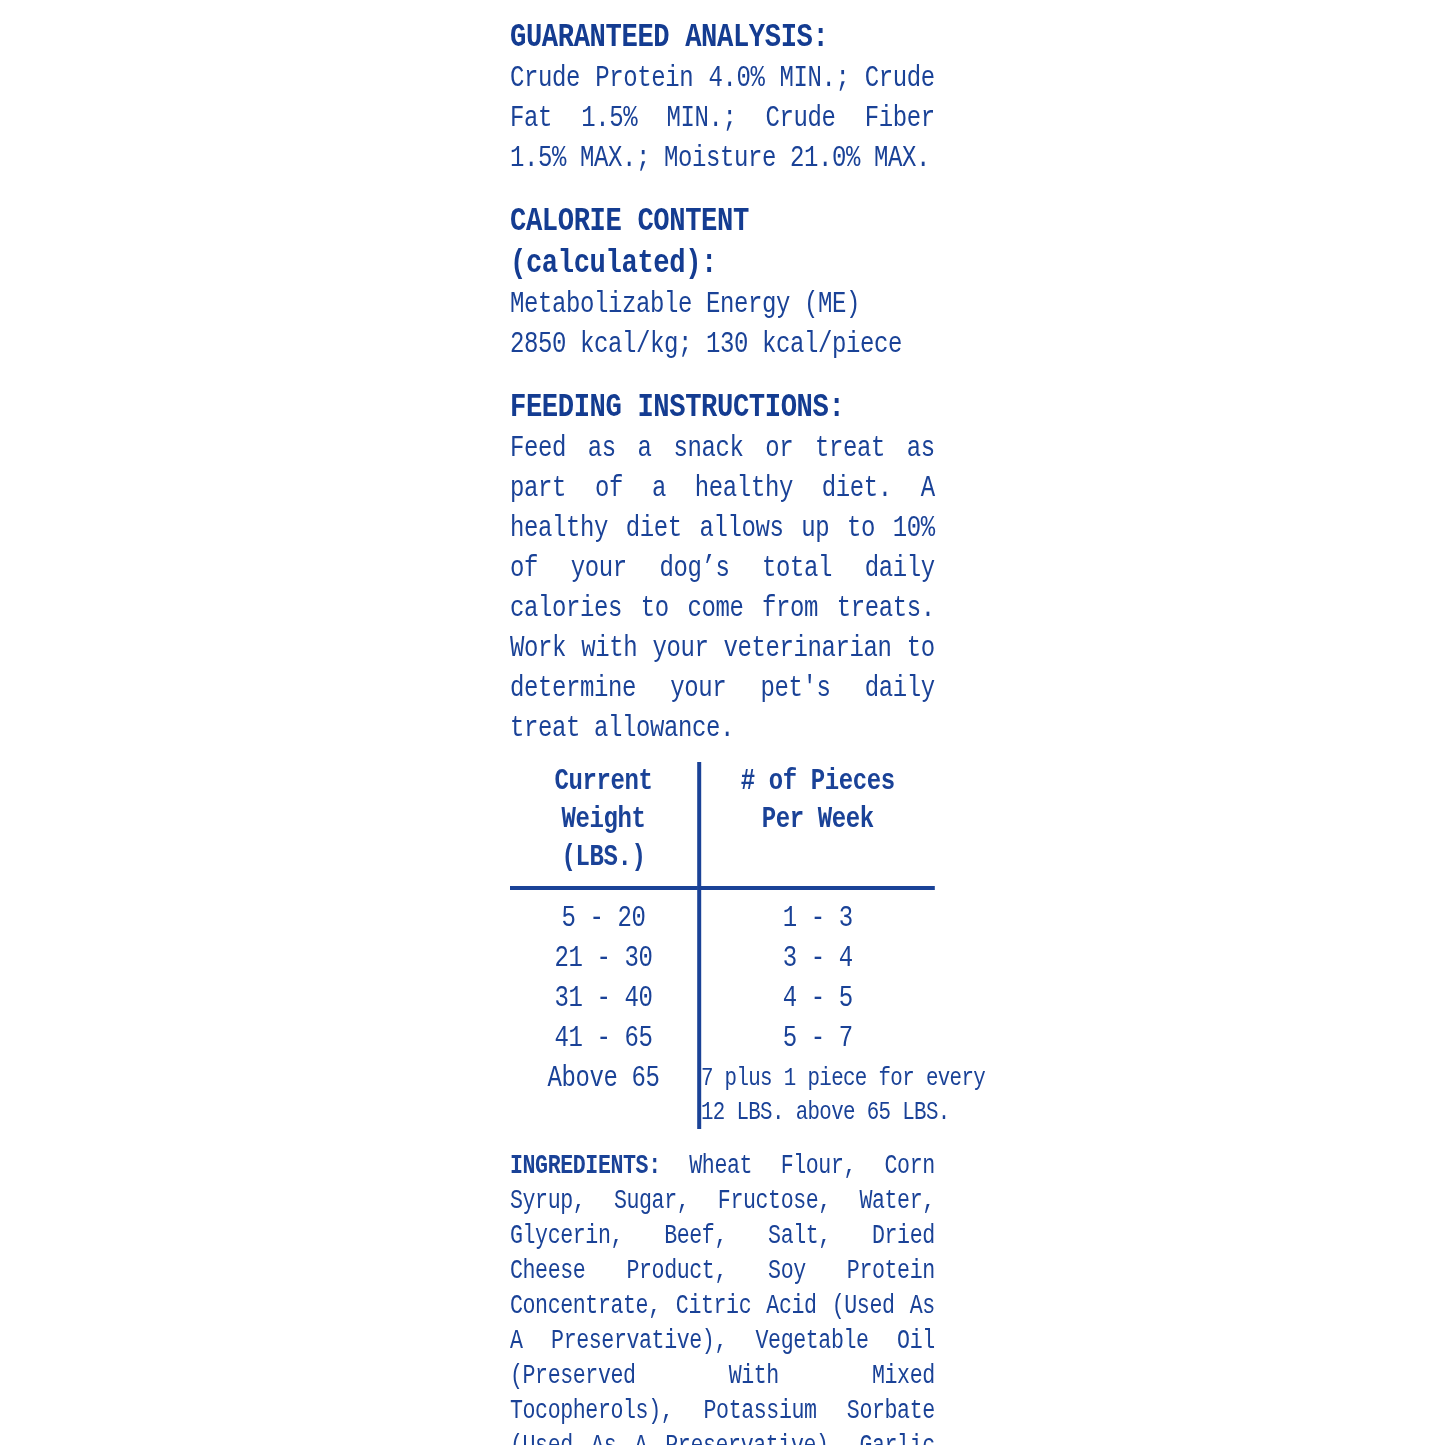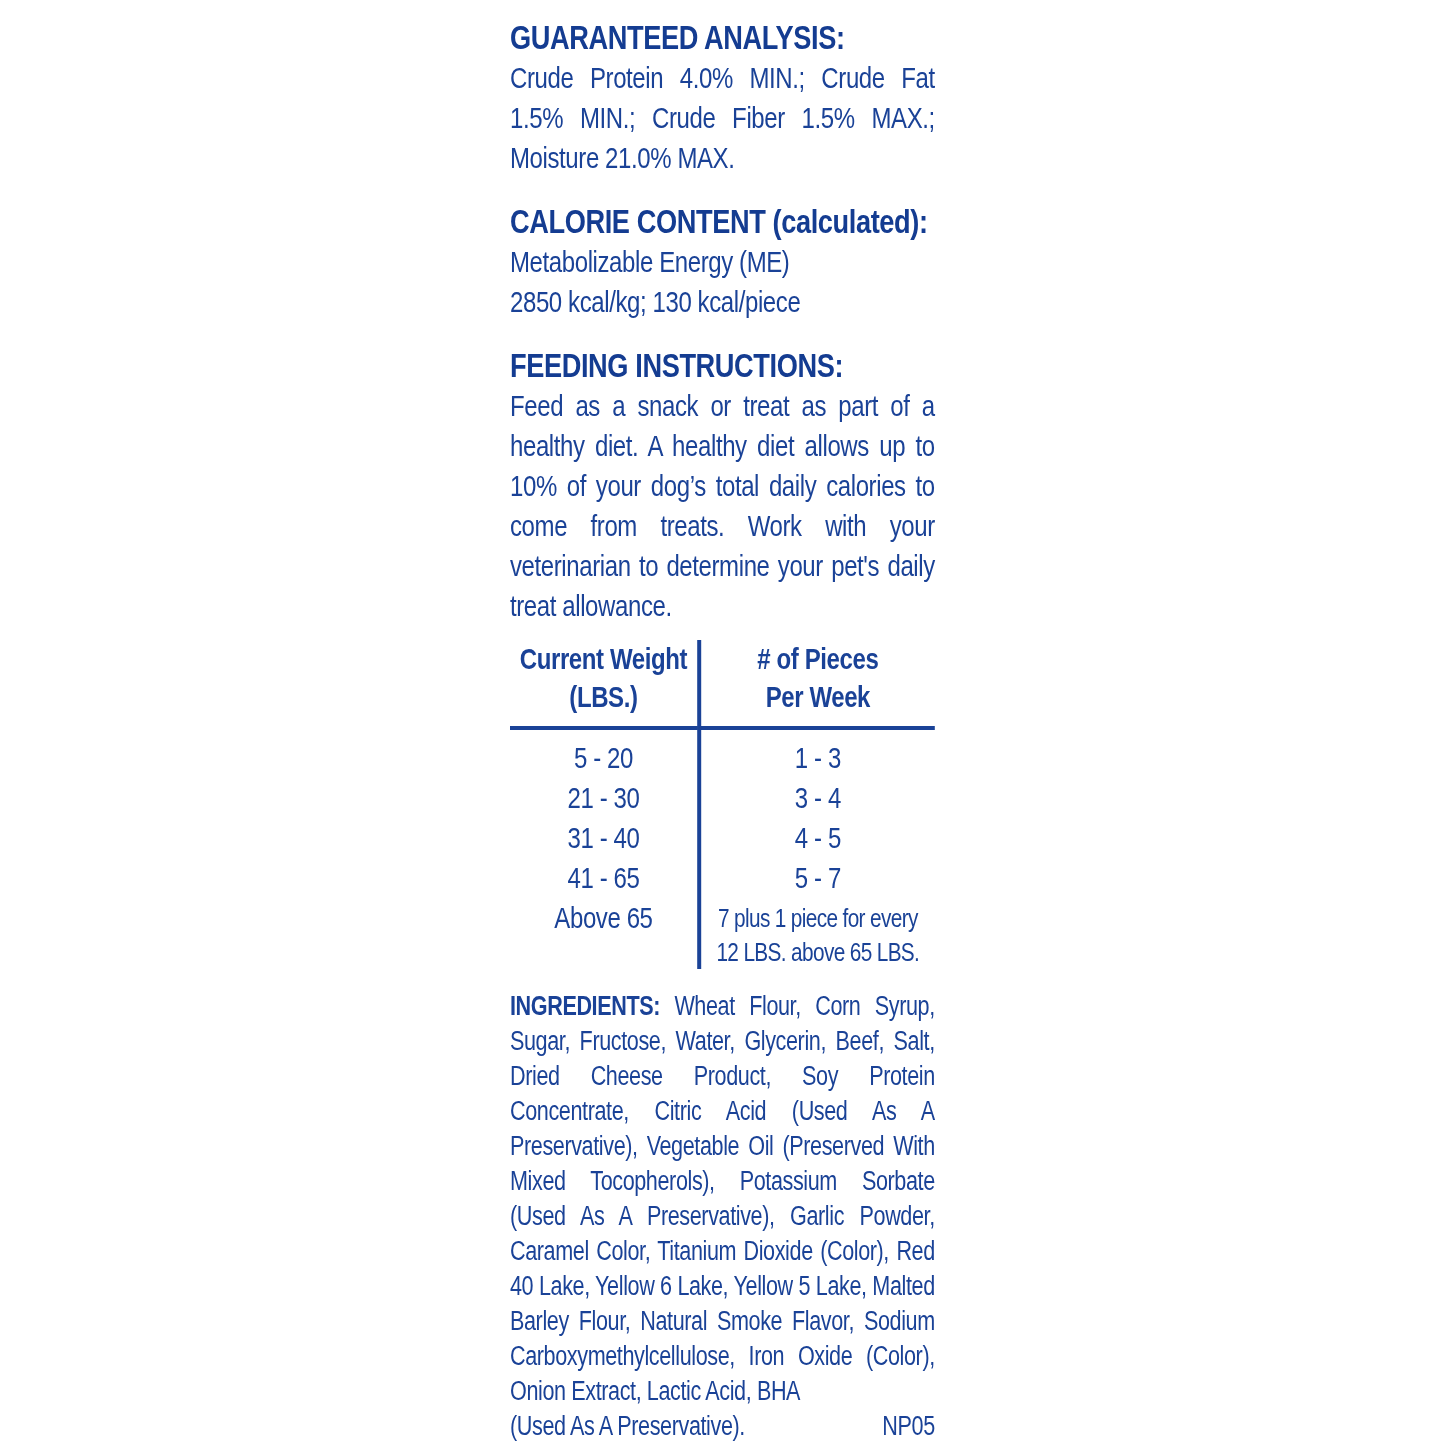--- a/index.html
+++ b/index.html
@@ -3,21 +3,21 @@
 <meta charset="utf-8">
 <style>
   * { margin: 0; padding: 0; box-sizing: border-box; }
   html, body { background: #ffffff; }
   .canvas {
     position: relative;
     width: 1445px;
     height: 1445px;
     background: #ffffff;
     overflow: hidden;
-    font-family: Liberation Sans, sans-serif;
+    font-family: Liberation Mono, monospace;
     color: #1a4297;
   }
   
   .label-col {
     position: absolute;
     left: 510px;
     top: 16px;
     width: 531px;
     transform: scaleX(0.8);
     transform-origin: left top;

